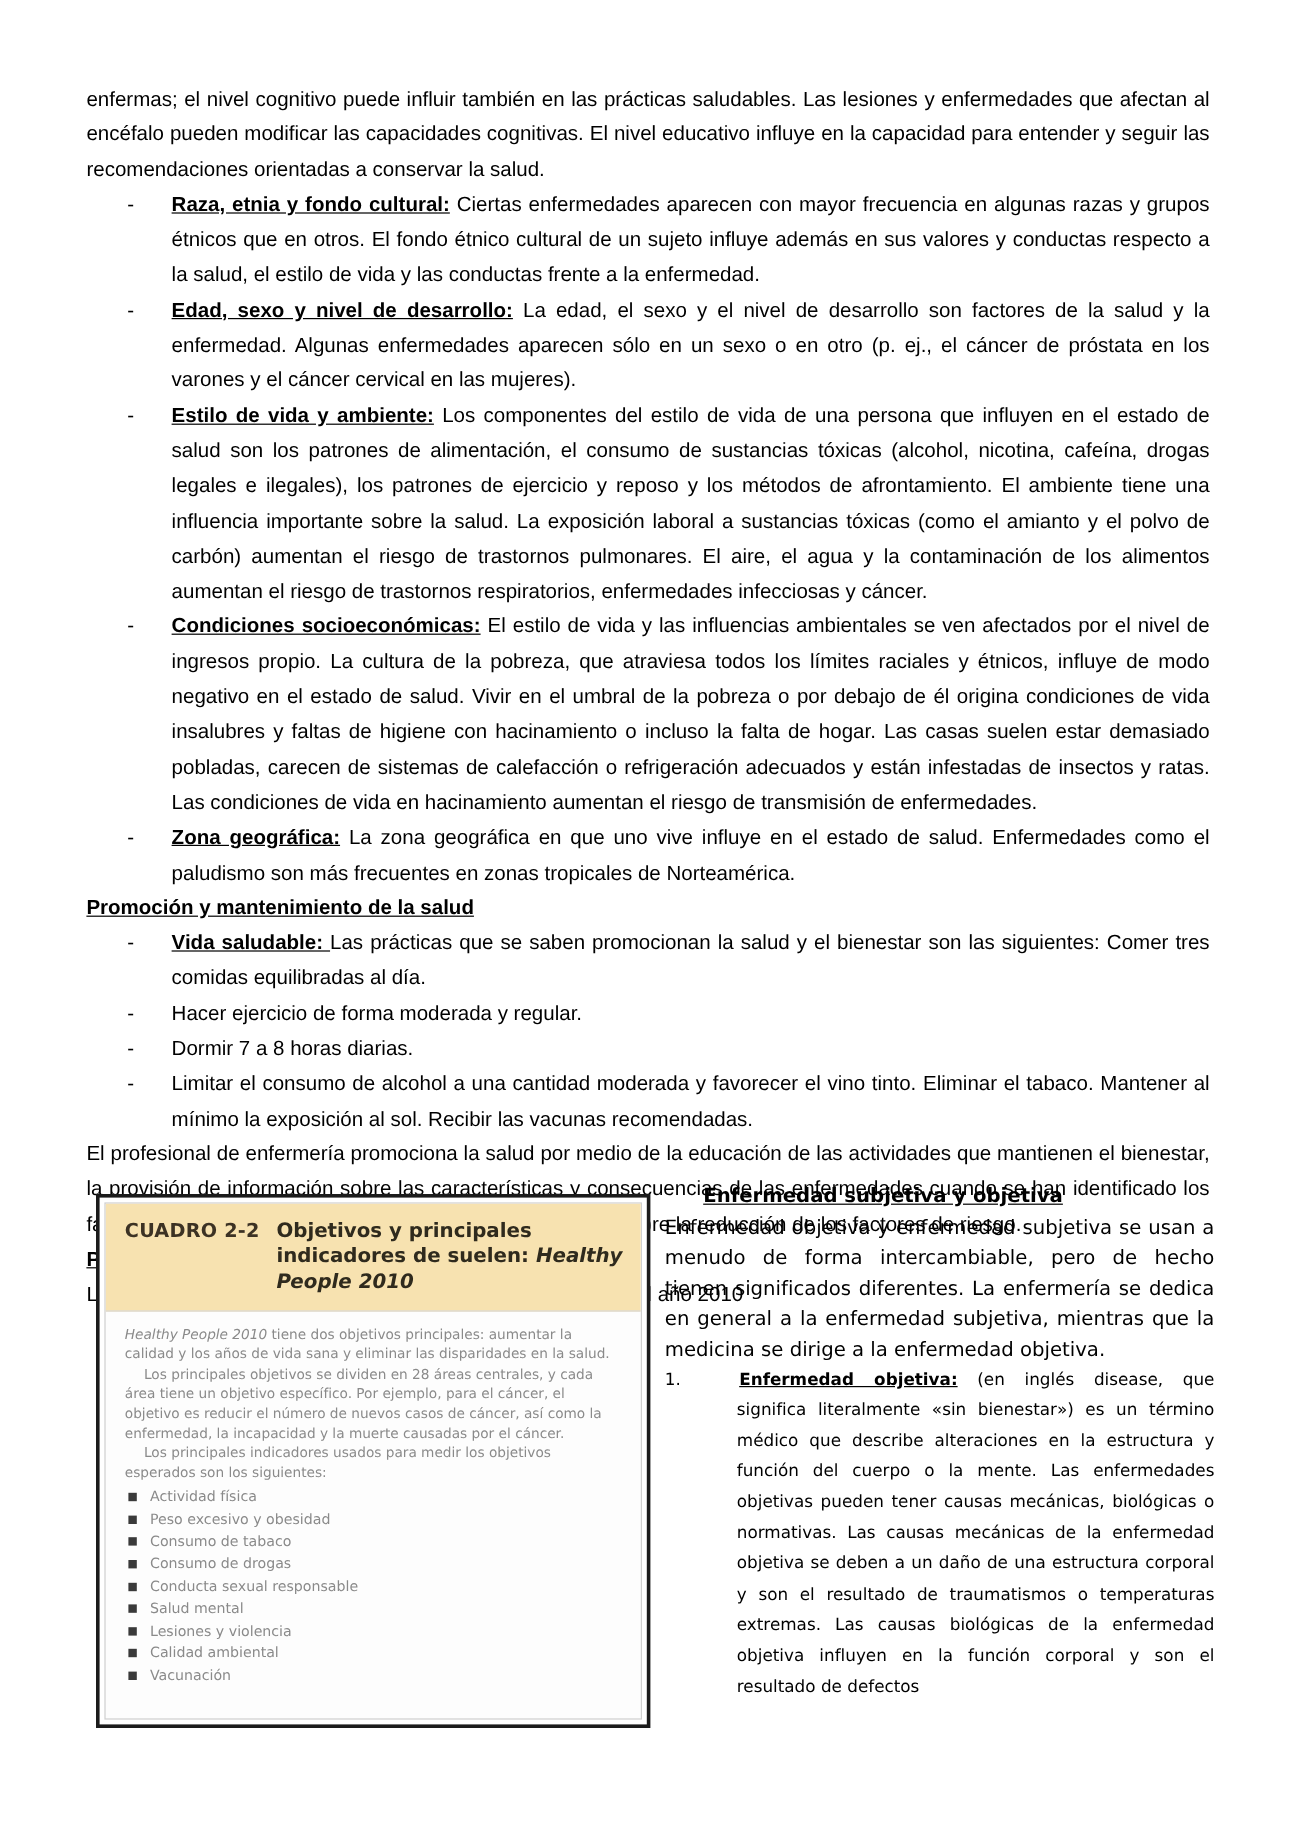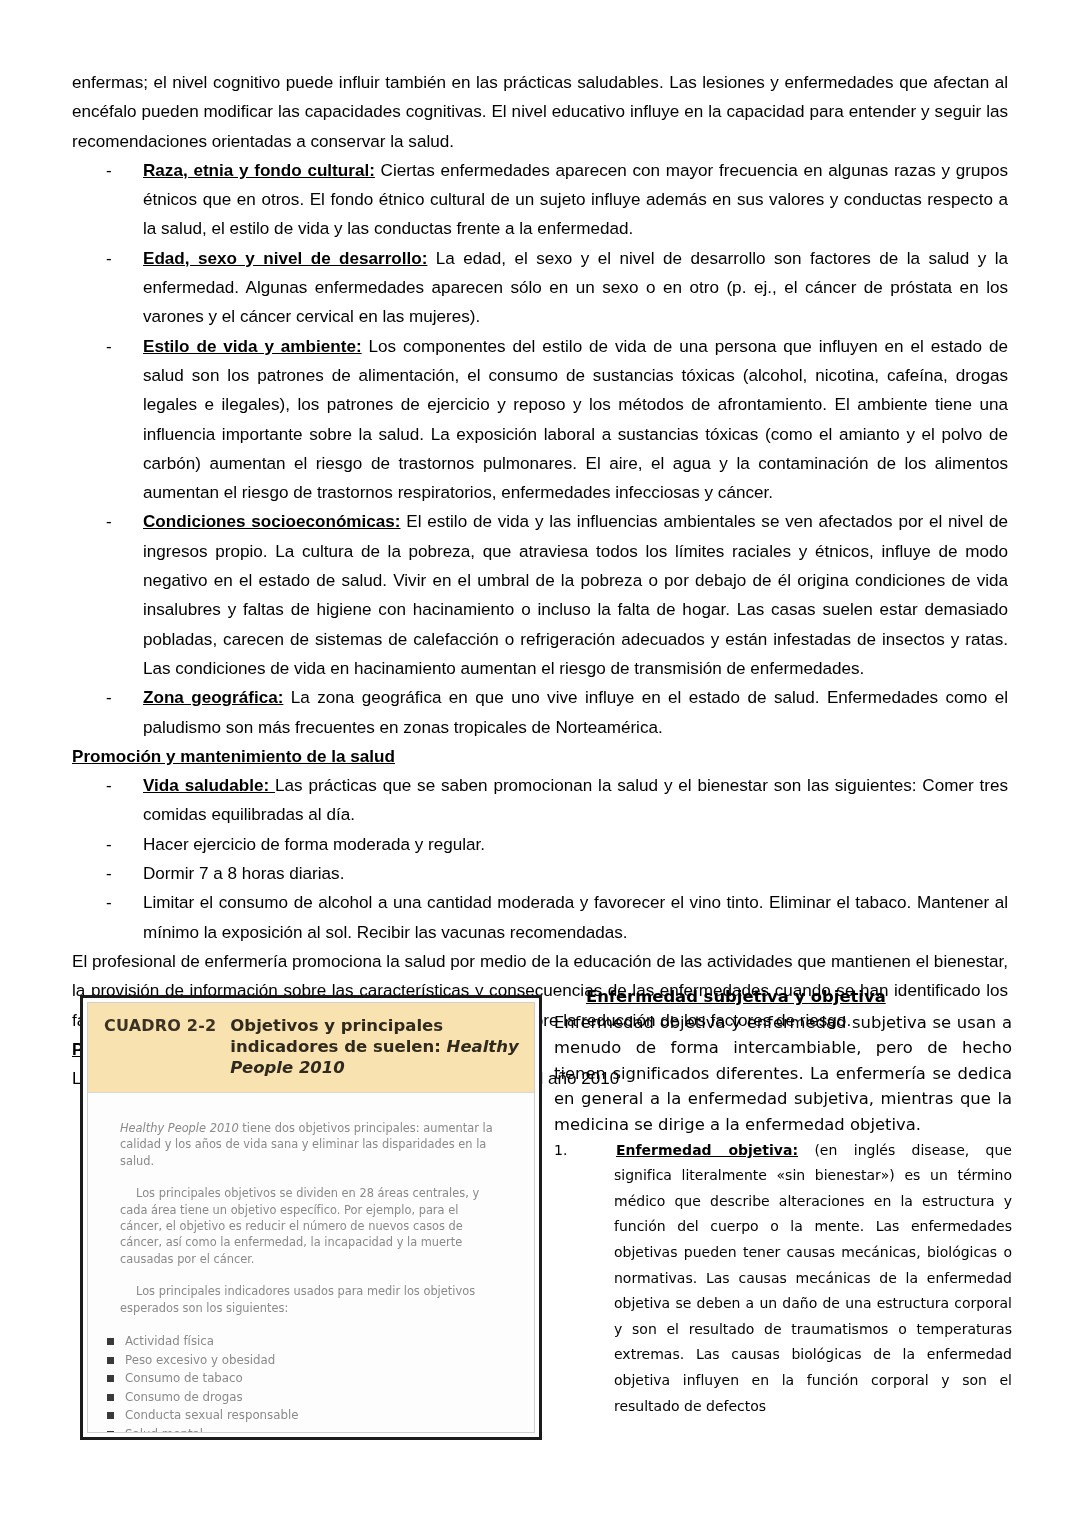--- a/index.html
+++ b/index.html
@@ -140,21 +140,21 @@
   }
   .fig-title i { font-style: italic; }
 
   .fig-body {
     padding: 11px 15px 8px 16px;
     font-family: "DejaVu Sans", sans-serif;
     font-size: 11.4px;
     line-height: 16.4px;
     color: #8a8a8a;
   }
-  .fig-body p { margin: 16px; }
+  .fig-body p { margin: 0; }
   .fig-body p.ind { text-indent: 16px; }
   .fig-body i { font-style: italic; }
 
   ul.sq-list {
     list-style: none;
     margin: 3px 0 0 0;
     padding: 0;
   }
   ul.sq-list li {
     position: relative;

